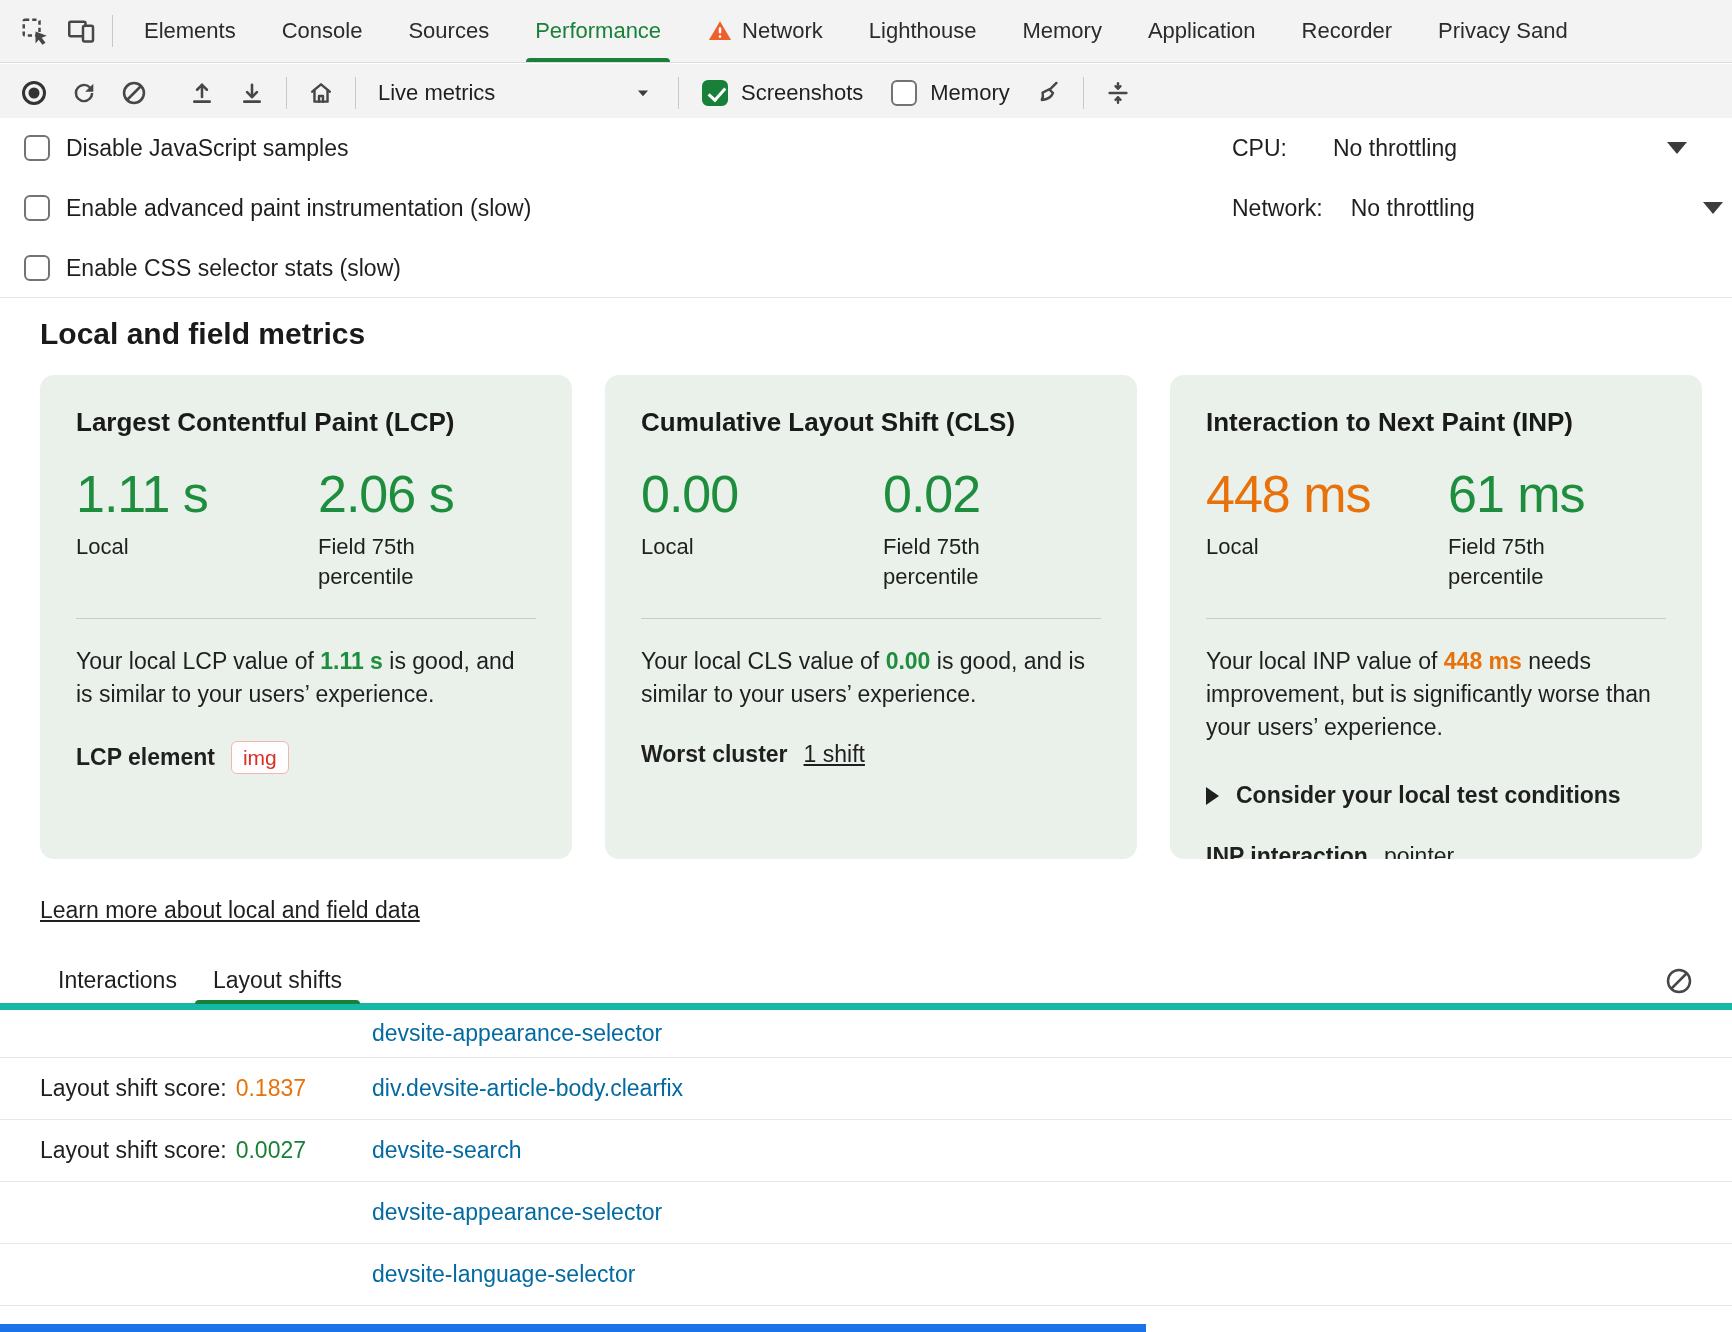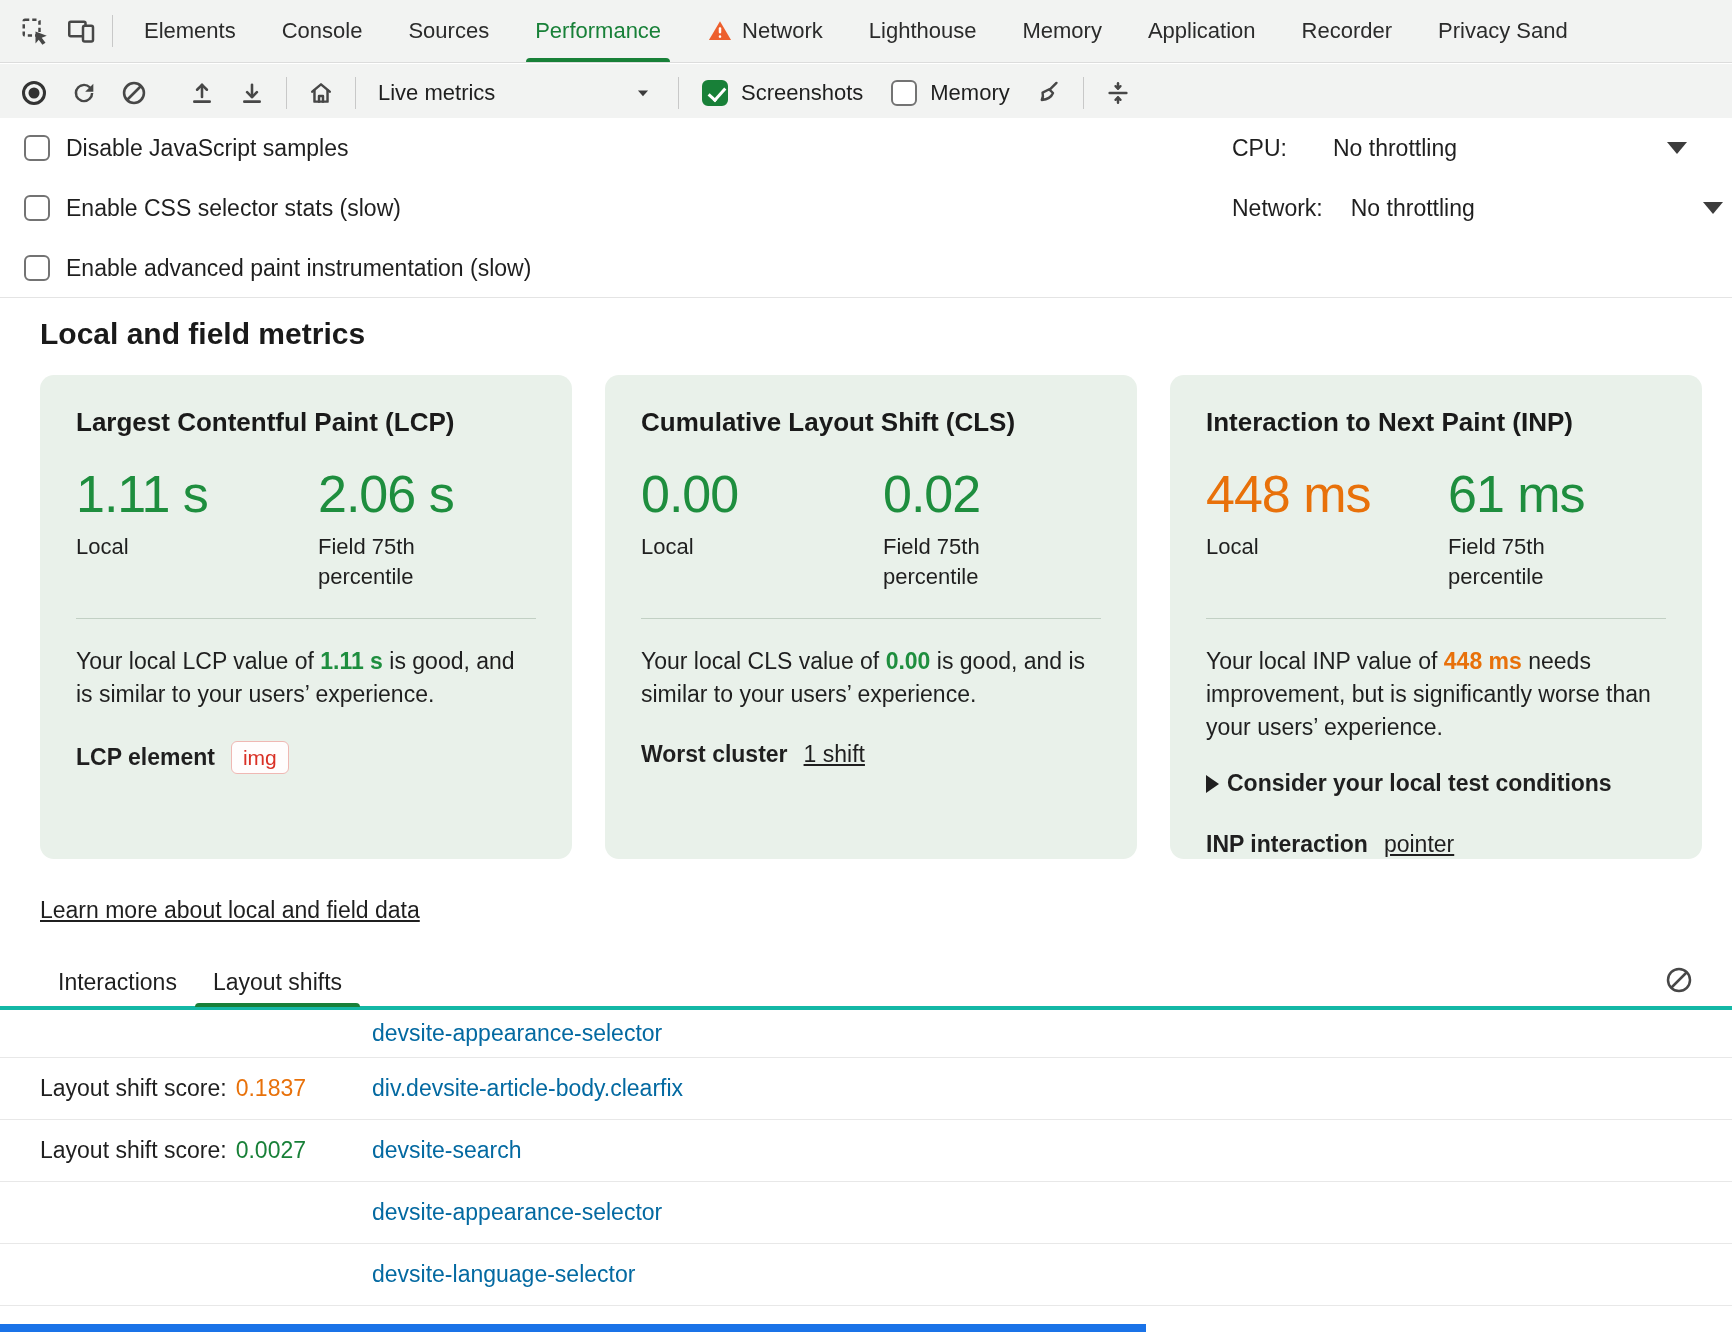--- a/index.html
+++ b/index.html
@@ -54,26 +54,26 @@
   .ni{color:#e8710a}
   .vlabel{font-size:22px;line-height:30px;margin-top:10px;color:#1f1f1f}
   .card-div{border-top:1px solid #c2d0c4;margin-top:26px}
   .card-desc{margin-top:26px;font-size:23px;line-height:33px;max-width:462px}
   .card-desc b{font-weight:700}
   .card-foot{margin-top:30px;display:flex;align-items:center;gap:16px;font-size:23px}
   .card-foot.tight{margin-top:34px}
   .foot-label{font-weight:700}
   .badge{color:#d93025;background:#fffdfd;border:1.5px solid #efb8b3;border-radius:6px;padding:2px 11px;font-size:21px;line-height:27px}
   .flink{color:#1f1f1f;text-decoration:underline}
-  .disclosure{margin-top:26px;display:flex;align-items:center;gap:8px;font-size:23px;font-weight:700}
+  .disclosure{margin-top:38px;display:flex;align-items:center;gap:17px;font-size:23px;font-weight:700}
   .tri{width:0;height:0;border-left:13px solid #1f1f1f;border-top:9px solid transparent;border-bottom:9px solid transparent;flex:none}
   .learn-more{display:inline-block;margin:38px 0 0 40px;font-size:23px;text-decoration:underline;color:#1f1f1f}
 
   
-  .log-tabs{margin-top:34px;padding:0 30px 0 40px;height:52px;display:flex;align-items:flex-start;border-bottom:4px solid #14b8a6;position:relative}
+  .log-tabs{margin-top:34px;padding:0 30px 0 40px;height:52px;display:flex;align-items:center;border-bottom:7px solid #14b8a6;position:relative}
   .log-tab{padding:0 18px;height:100%;display:flex;align-items:center;font-size:23px;font-weight:500;position:relative;white-space:nowrap}
   .log-tab.active::after{content:"";position:absolute;left:0;right:0;bottom:-1px;height:4px;background:#188038;border-radius:4px 4px 0 0}
   .clear-log{margin-left:auto}
   .log-row{height:62px;display:flex;align-items:center;border-bottom:1px solid #e8e8e8;padding-left:40px;font-size:23px}
   .log-row.first{height:48px}
   .score-cell{width:332px;flex:none;display:flex;align-items:center;gap:9px;white-space:nowrap}
   .node-link{color:#0369a1;white-space:nowrap}
 
   .bottom-bar{position:absolute;left:0;bottom:0;width:1146px;height:8px;background:#1a73e8;z-index:5}
 </style>
@@ -209,25 +209,25 @@
   </button>
 </div>
 
 <div class="settings">
   <div class="settings-row">
     <span class="cb"></span>
     <span>Disable JavaScript samples</span>
   </div>
   <div class="settings-row">
     <span class="cb"></span>
-    <span>Enable CSS selector stats (slow)</span>
+    <span>Enable advanced paint instrumentation (slow)</span>
   </div>
   <div class="settings-row">
     <span class="cb"></span>
-    <span>Enable advanced paint instrumentation (slow)</span>
+    <span>Enable CSS selector stats (slow)</span>
   </div>
 
   <div class="settings-right">
     <div class="sr-row">
       <span>CPU:</span>
       <span class="sr-value">No throttling</span>
       <span class="caret cpu"></span>
     </div>
     <div class="sr-row">
       <span>Network:</span>

